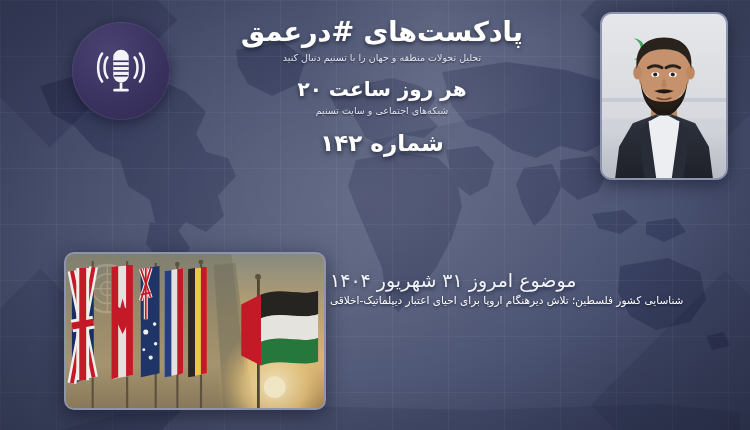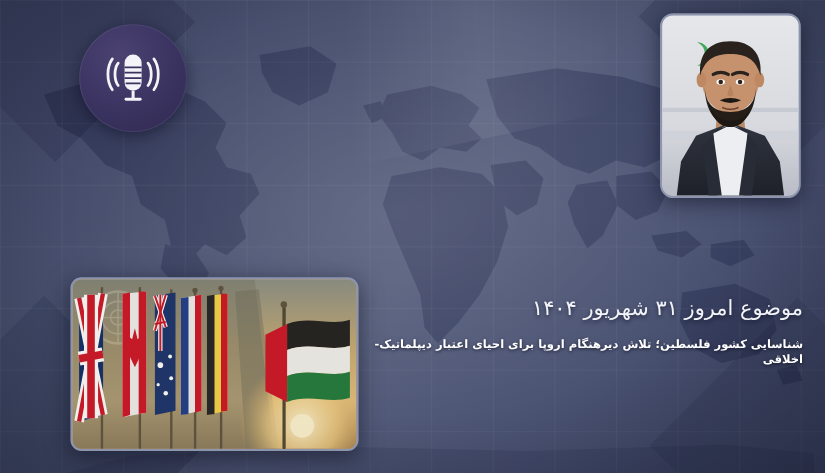--- a/index.html
+++ b/index.html
@@ -161,33 +161,32 @@
     font-size: 23px;
     font-weight: bold;
     color: #ffffff;
     text-shadow: 0 2px 5px rgba(10,12,28,.75);
   }
 
   .lower-block {
     position: absolute;
     right: 20px; top: 268px;
     width: 400px;
-    text-align: right;
+    text-align: left;
     direction: rtl;
   }
   .topic-line {
     font-size: 19px;
     color: #f2f4f9;
     line-height: 1.3;
     text-shadow: 0 2px 4px rgba(10,12,28,.6);
   }
   .desc-line {
-    margin-top: 13px;
     font-size: 10.5px;
-    font-weight: bold;
+    font-weight: normal;
     color: #ffffff;
     line-height: 1.4;
     text-shadow: 0 1px 3px rgba(10,12,28,.75);
   }
   .guest-line {
     margin-top: 15px;
     font-size: 16px;
     color: #f2f4f9;
     text-shadow: 0 2px 4px rgba(10,12,28,.6);
   }
@@ -419,19 +418,26 @@
         <path d="M198 42 C218 34 238 44 256 38 L256 62 C238 68 218 58 198 66 Z" fill="#1f1d1e"></path>
         <path d="M198 66 C218 58 238 68 256 62 L256 86 C238 92 218 82 198 90 Z" fill="#f2f2f0"></path>
         <path d="M198 90 C218 82 238 92 256 86 L256 110 C238 116 218 106 198 114 Z" fill="#1f7a3c"></path>
         <path d="M198 42 L198 114 L178 104 L178 52 Z" fill="#cf1225"></path>
       </g>
 
       <rect width="262" height="158" fill="#6e5f3e" opacity=".10"></rect>
     </svg>
   </div>
 
+  <div class="head-block">
+    <div class="title-main">پادکست‌های #درعمق</div>
+    <div class="title-sub">تحلیل تحولات منطقه و جهان را با تسنیم دنبال کنید</div>
+    <div class="time-line">هر روز ساعت ۲۰</div>
+    <div class="time-sub">شبکه‌های اجتماعی و سایت تسنیم</div>
+    <div class="episode">شماره ۱۴۲</div>
+  </div>
 
   <div class="lower-block">
     <div class="topic-line">موضوع امروز  ۳۱  شهریور  ۱۴۰۴</div>
     <div class="desc-line">شناسایی کشور فلسطین؛ تلاش دیرهنگام اروپا برای احیای اعتبار دیپلماتیک-اخلاقی</div>
   </div>
 
 </div>
 
 </body></html>

